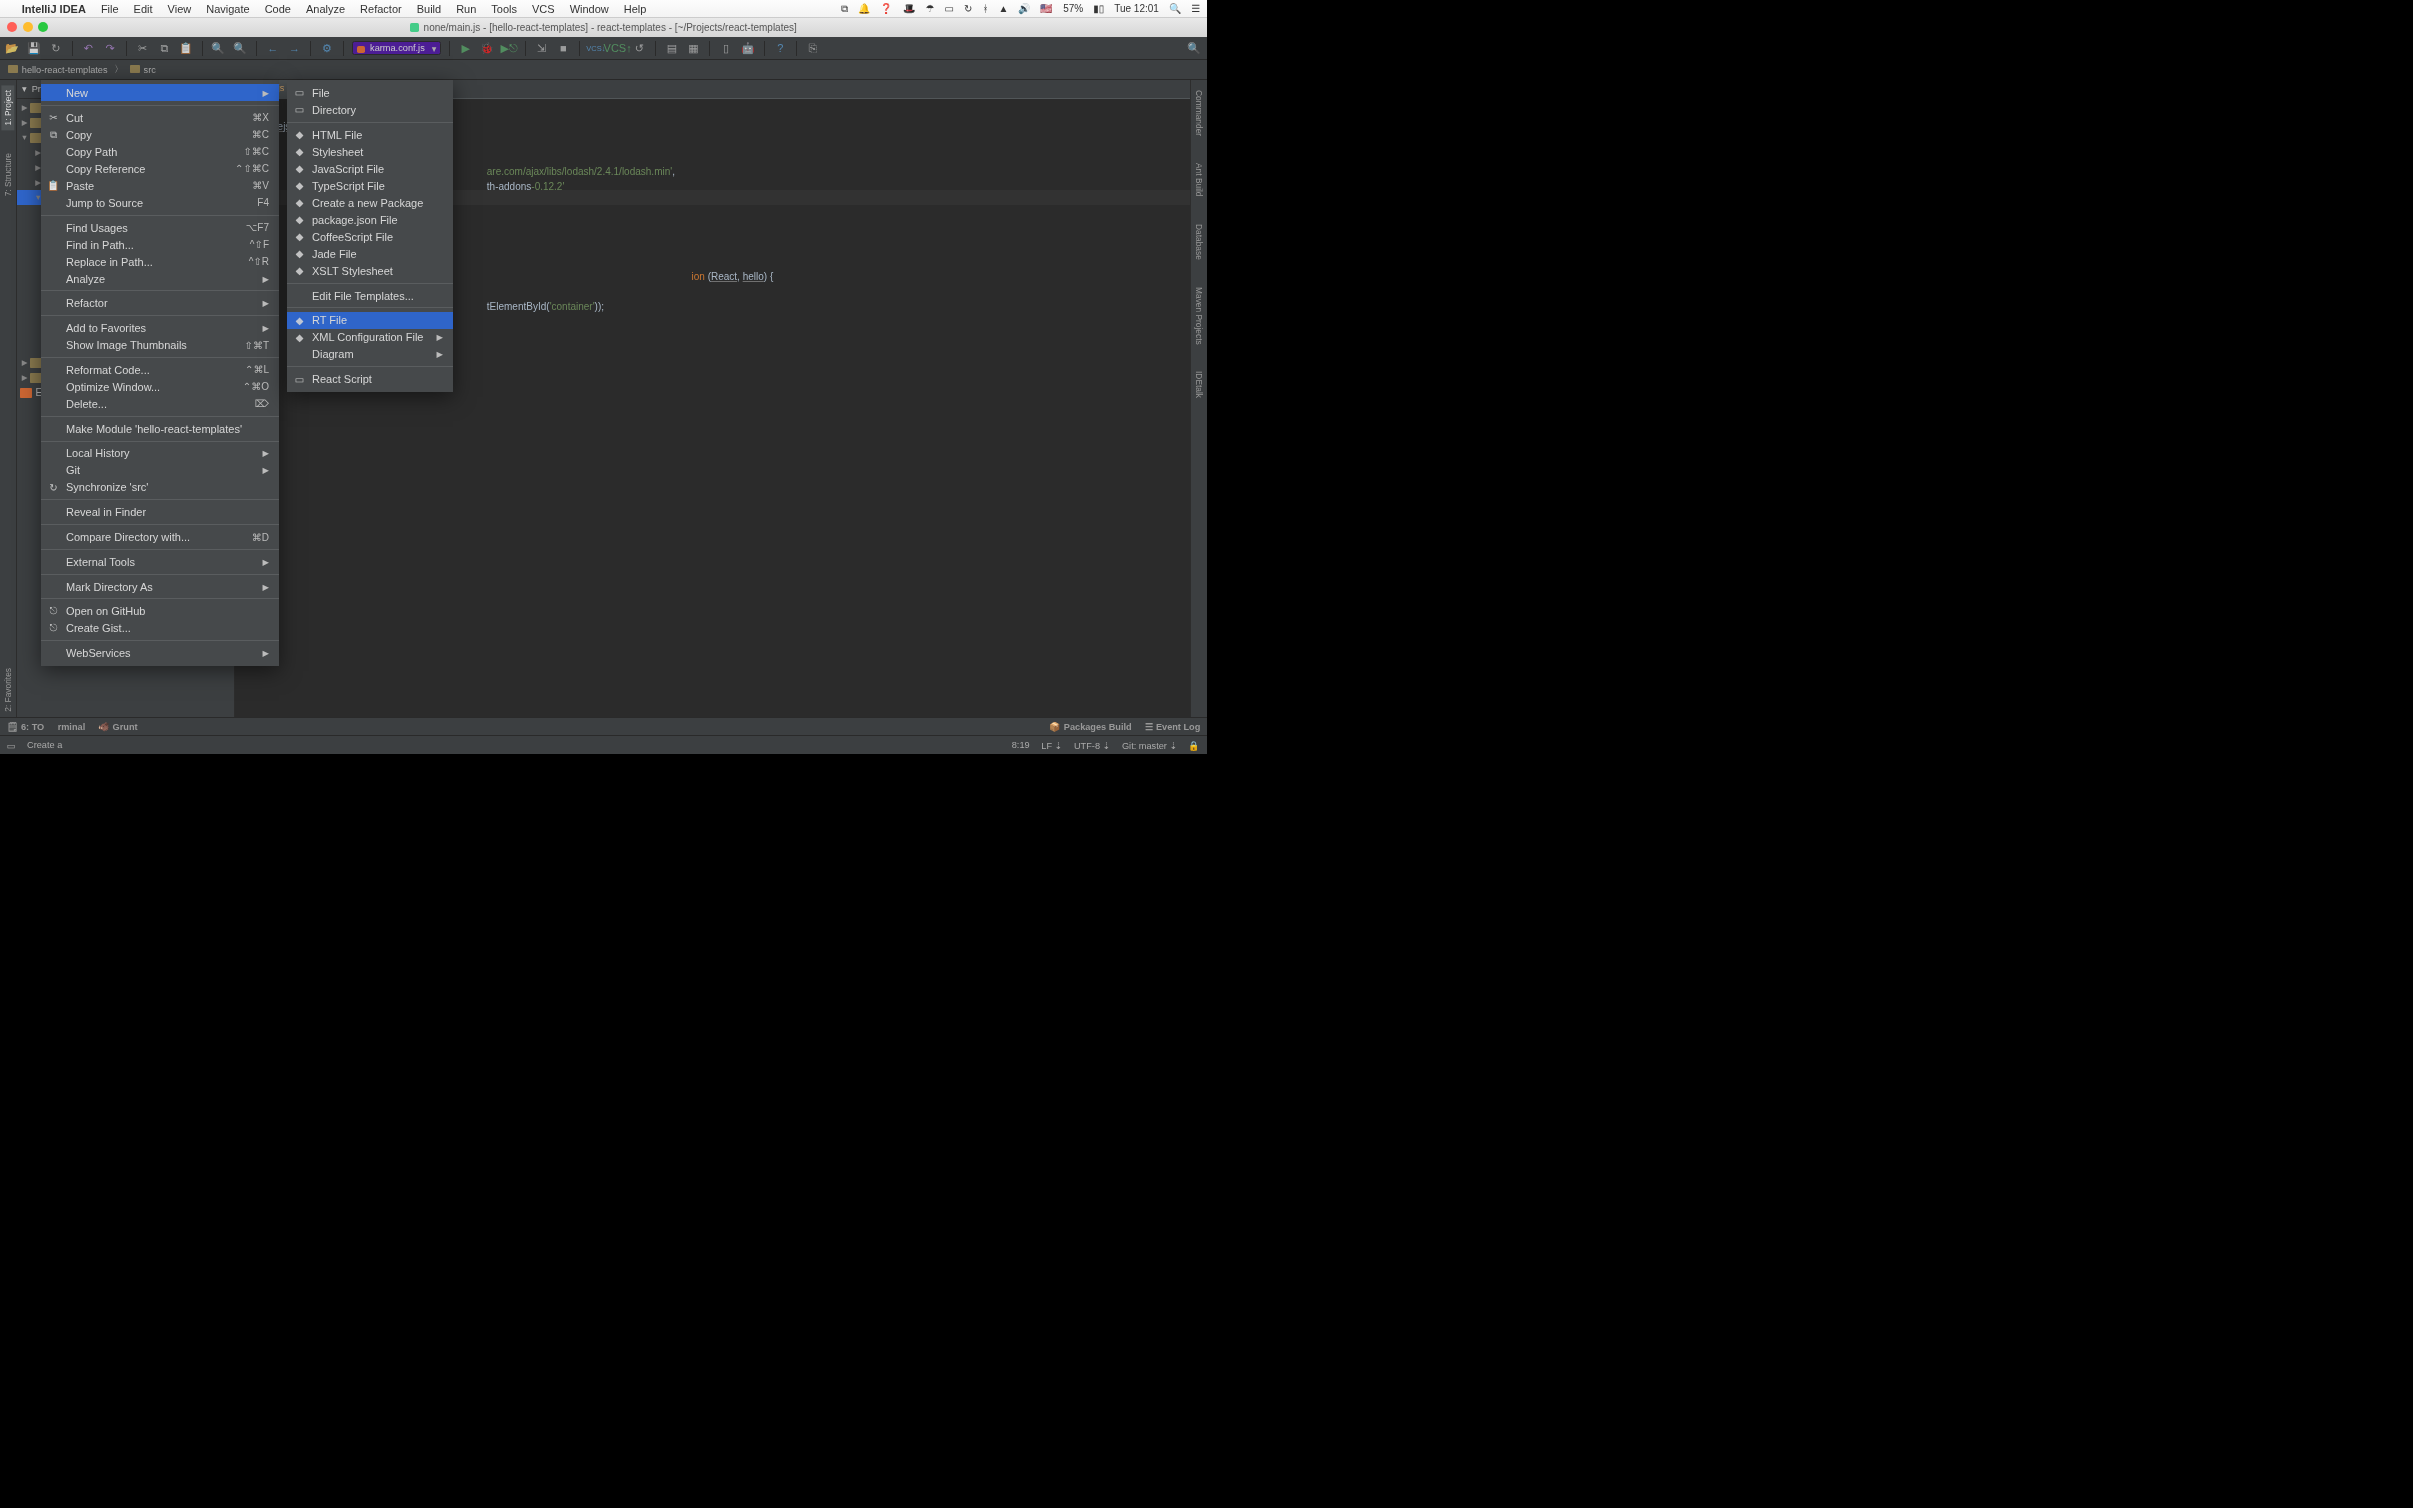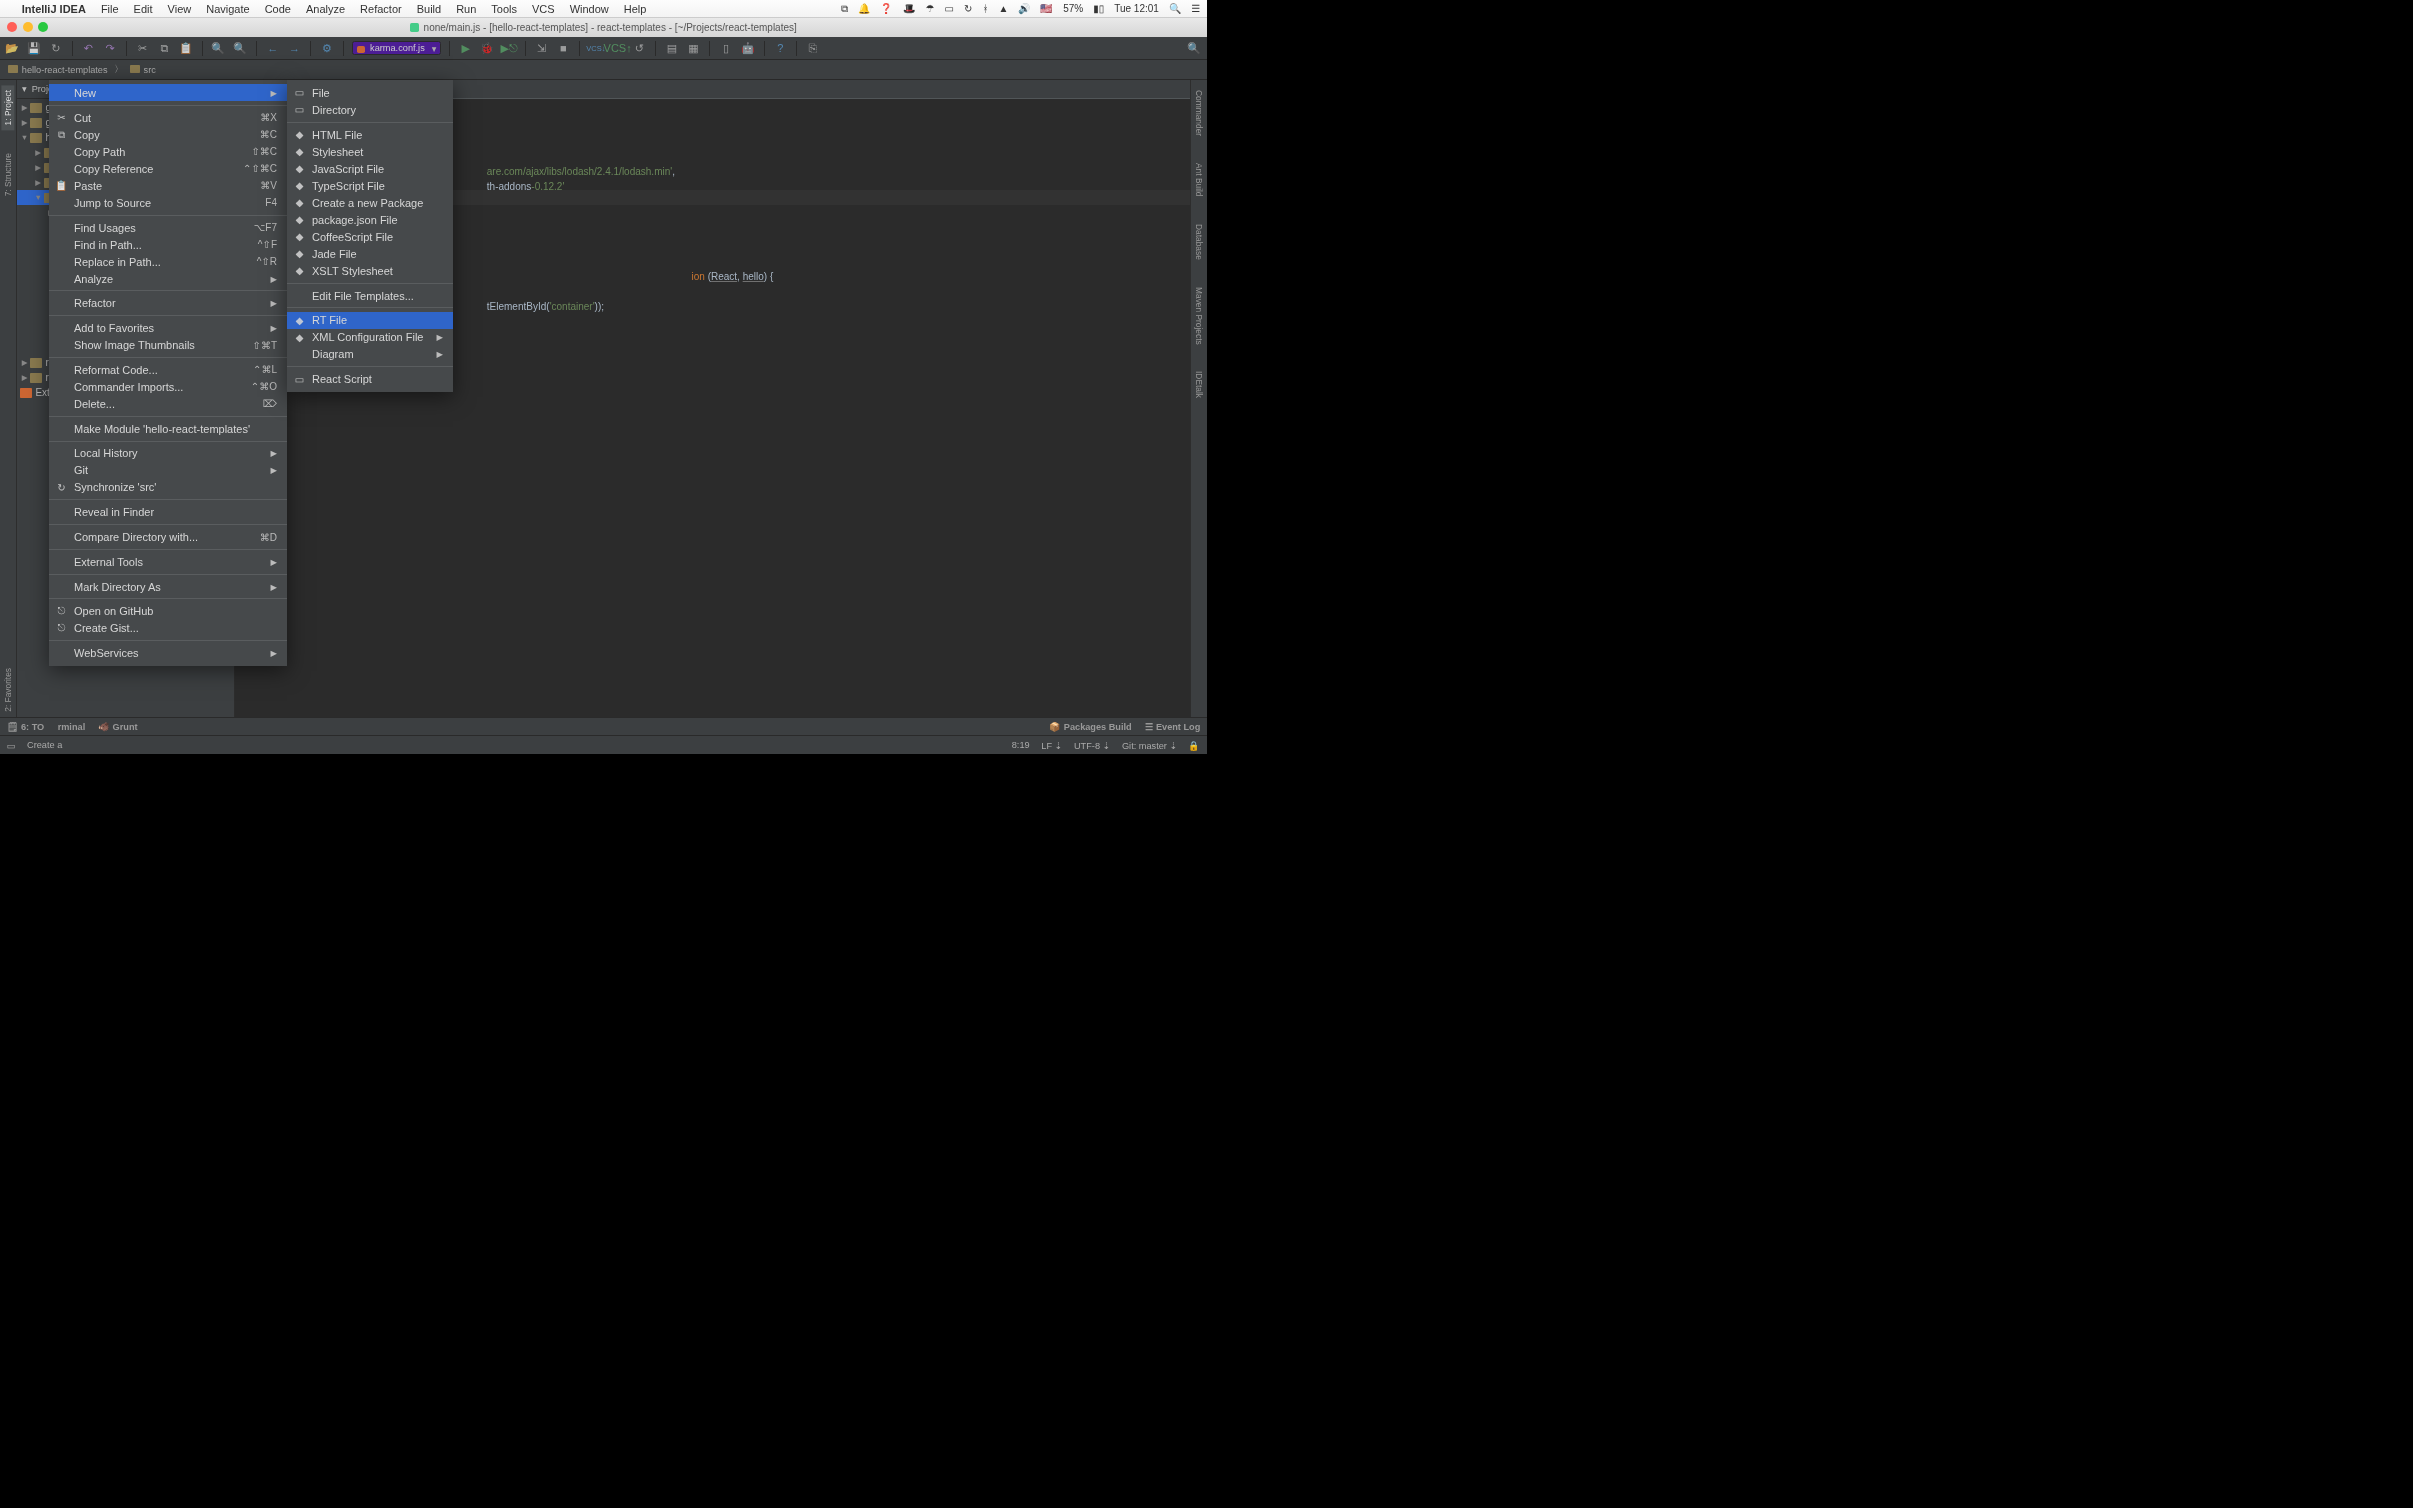--- a/index.html
+++ b/index.html
@@ -295,21 +295,21 @@
     </div>
 
     <div class="gutter-right">
       <div class="vtab" style="transform:none;">Commander</div>
       <div class="vtab" style="transform:none;">Ant Build</div>
       <div class="vtab" style="transform:none;">Database</div>
       <div class="vtab" style="transform:none;">Maven Projects</div>
       <div class="vtab" style="transform:none;">IDEtalk</div>
     </div>
 
-    <div id="ctx" class="menu" style="left:49px; top:0px;">
+    <div id="ctx" class="menu" style="left:41px; top:0px;">
         <div class="mi sel">
           <span>New</span>
           <span class="sub">▶</span>
         </div>
         <hr>
         <div class="mi">
           <span class="mico">✂</span>
           <span>Cut</span>
           <span class="sc">⌘X</span>
         </div>
@@ -365,21 +365,21 @@
         <div class="mi">
           <span>Show Image Thumbnails</span>
           <span class="sc">⇧⌘T</span>
         </div>
         <hr>
         <div class="mi">
           <span>Reformat Code...</span>
           <span class="sc">⌃⌘L</span>
         </div>
         <div class="mi">
-          <span>Commander Imports...</span>
+          <span>Optimize Window...</span>
           <span class="sc">⌃⌘O</span>
         </div>
         <div class="mi">
           <span>Delete...</span>
           <span class="sc">⌦</span>
         </div>
         <hr>
         <div class="mi">
           <span>Make Module 'hello-react-templates'</span>
         </div>

